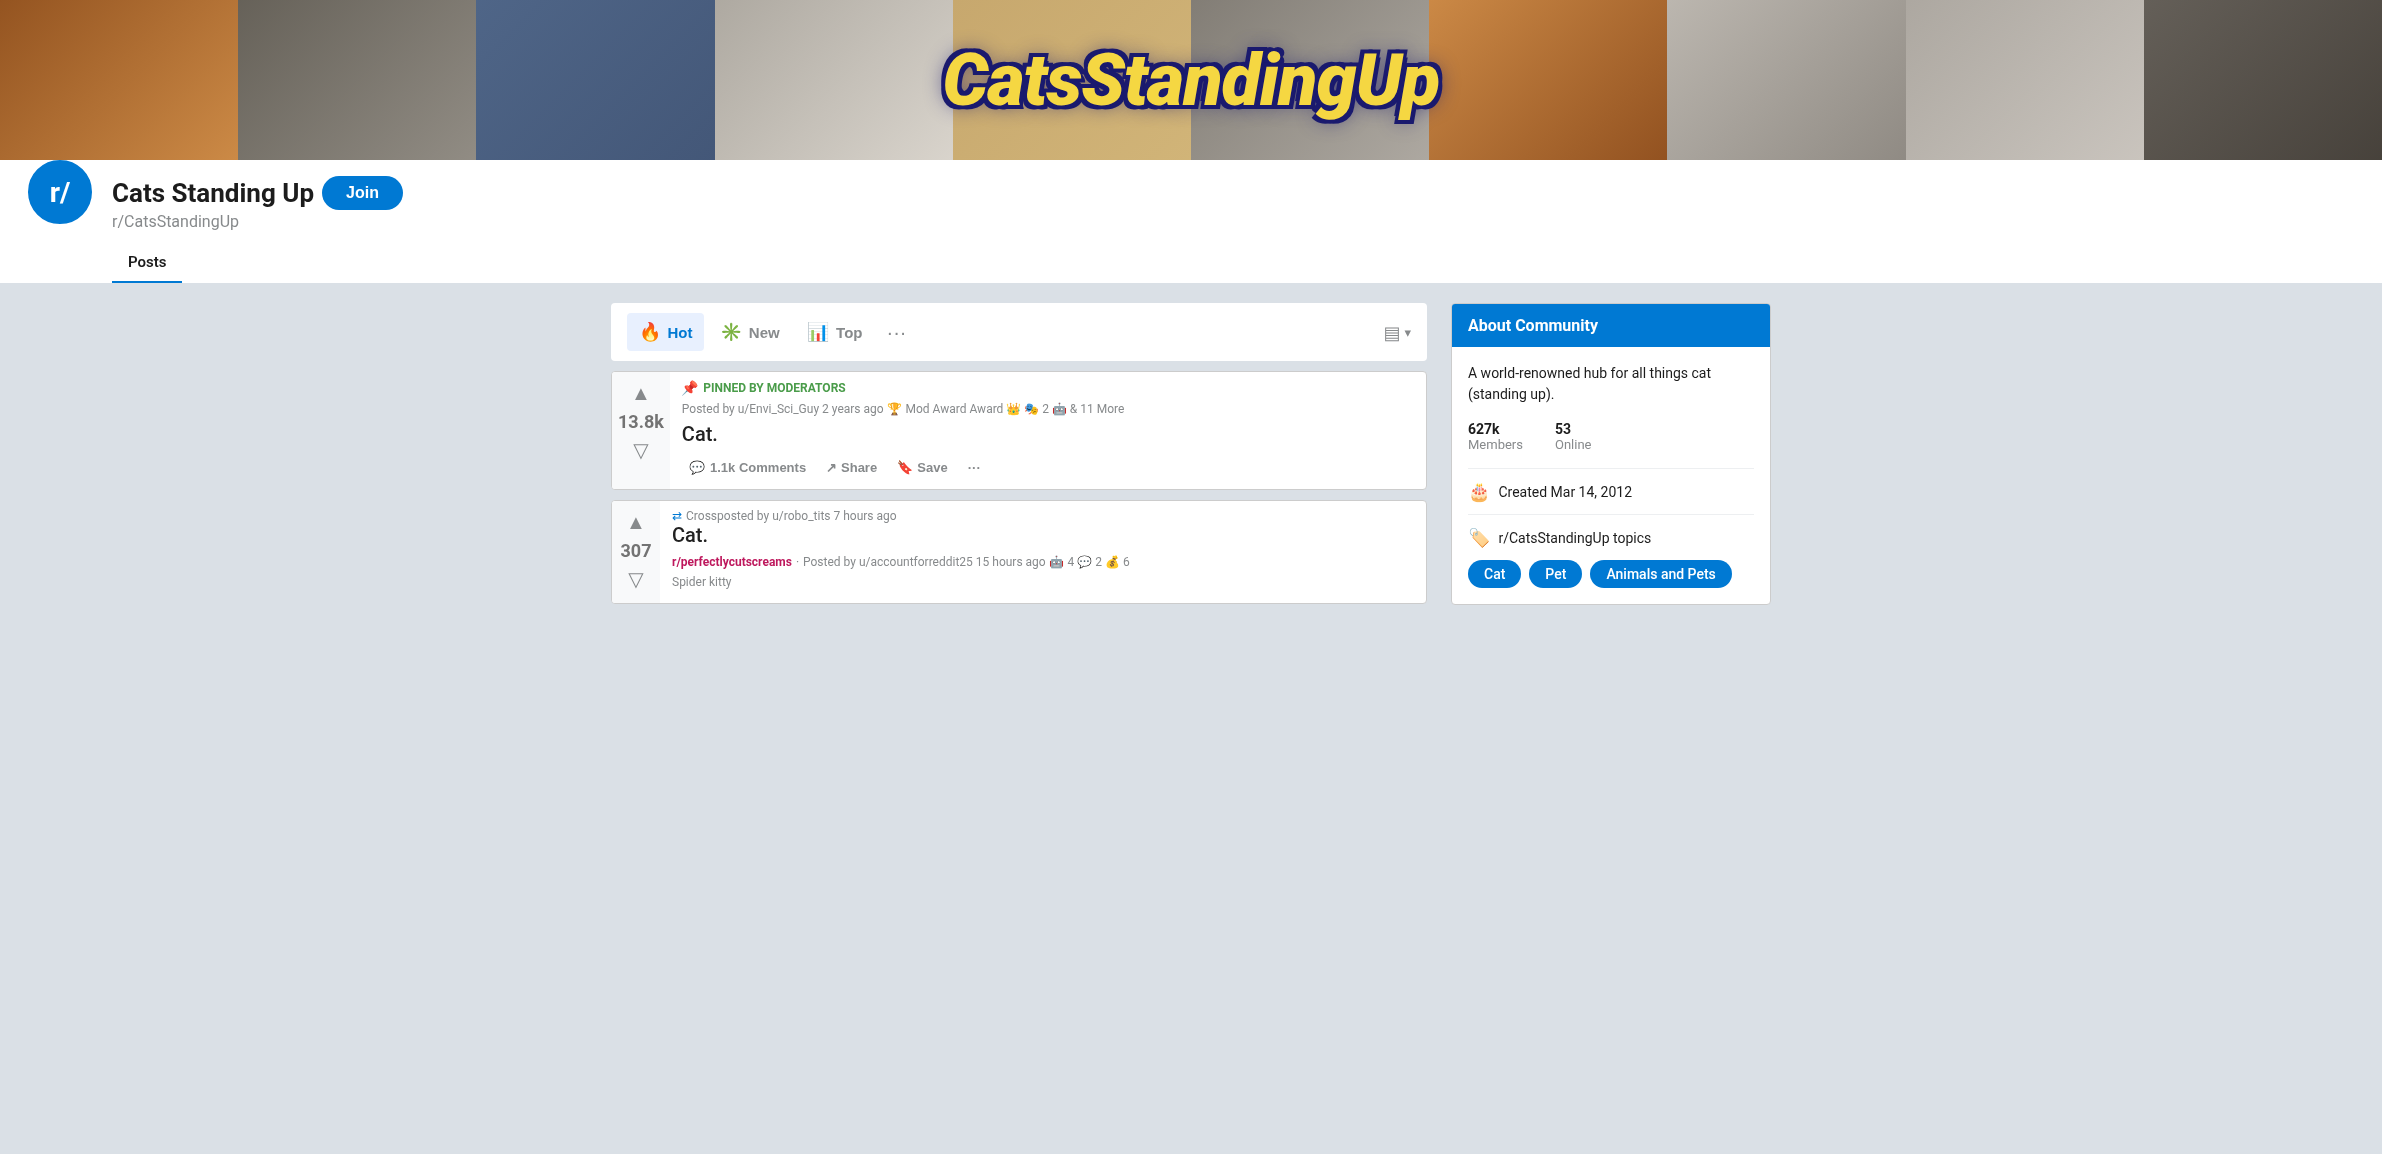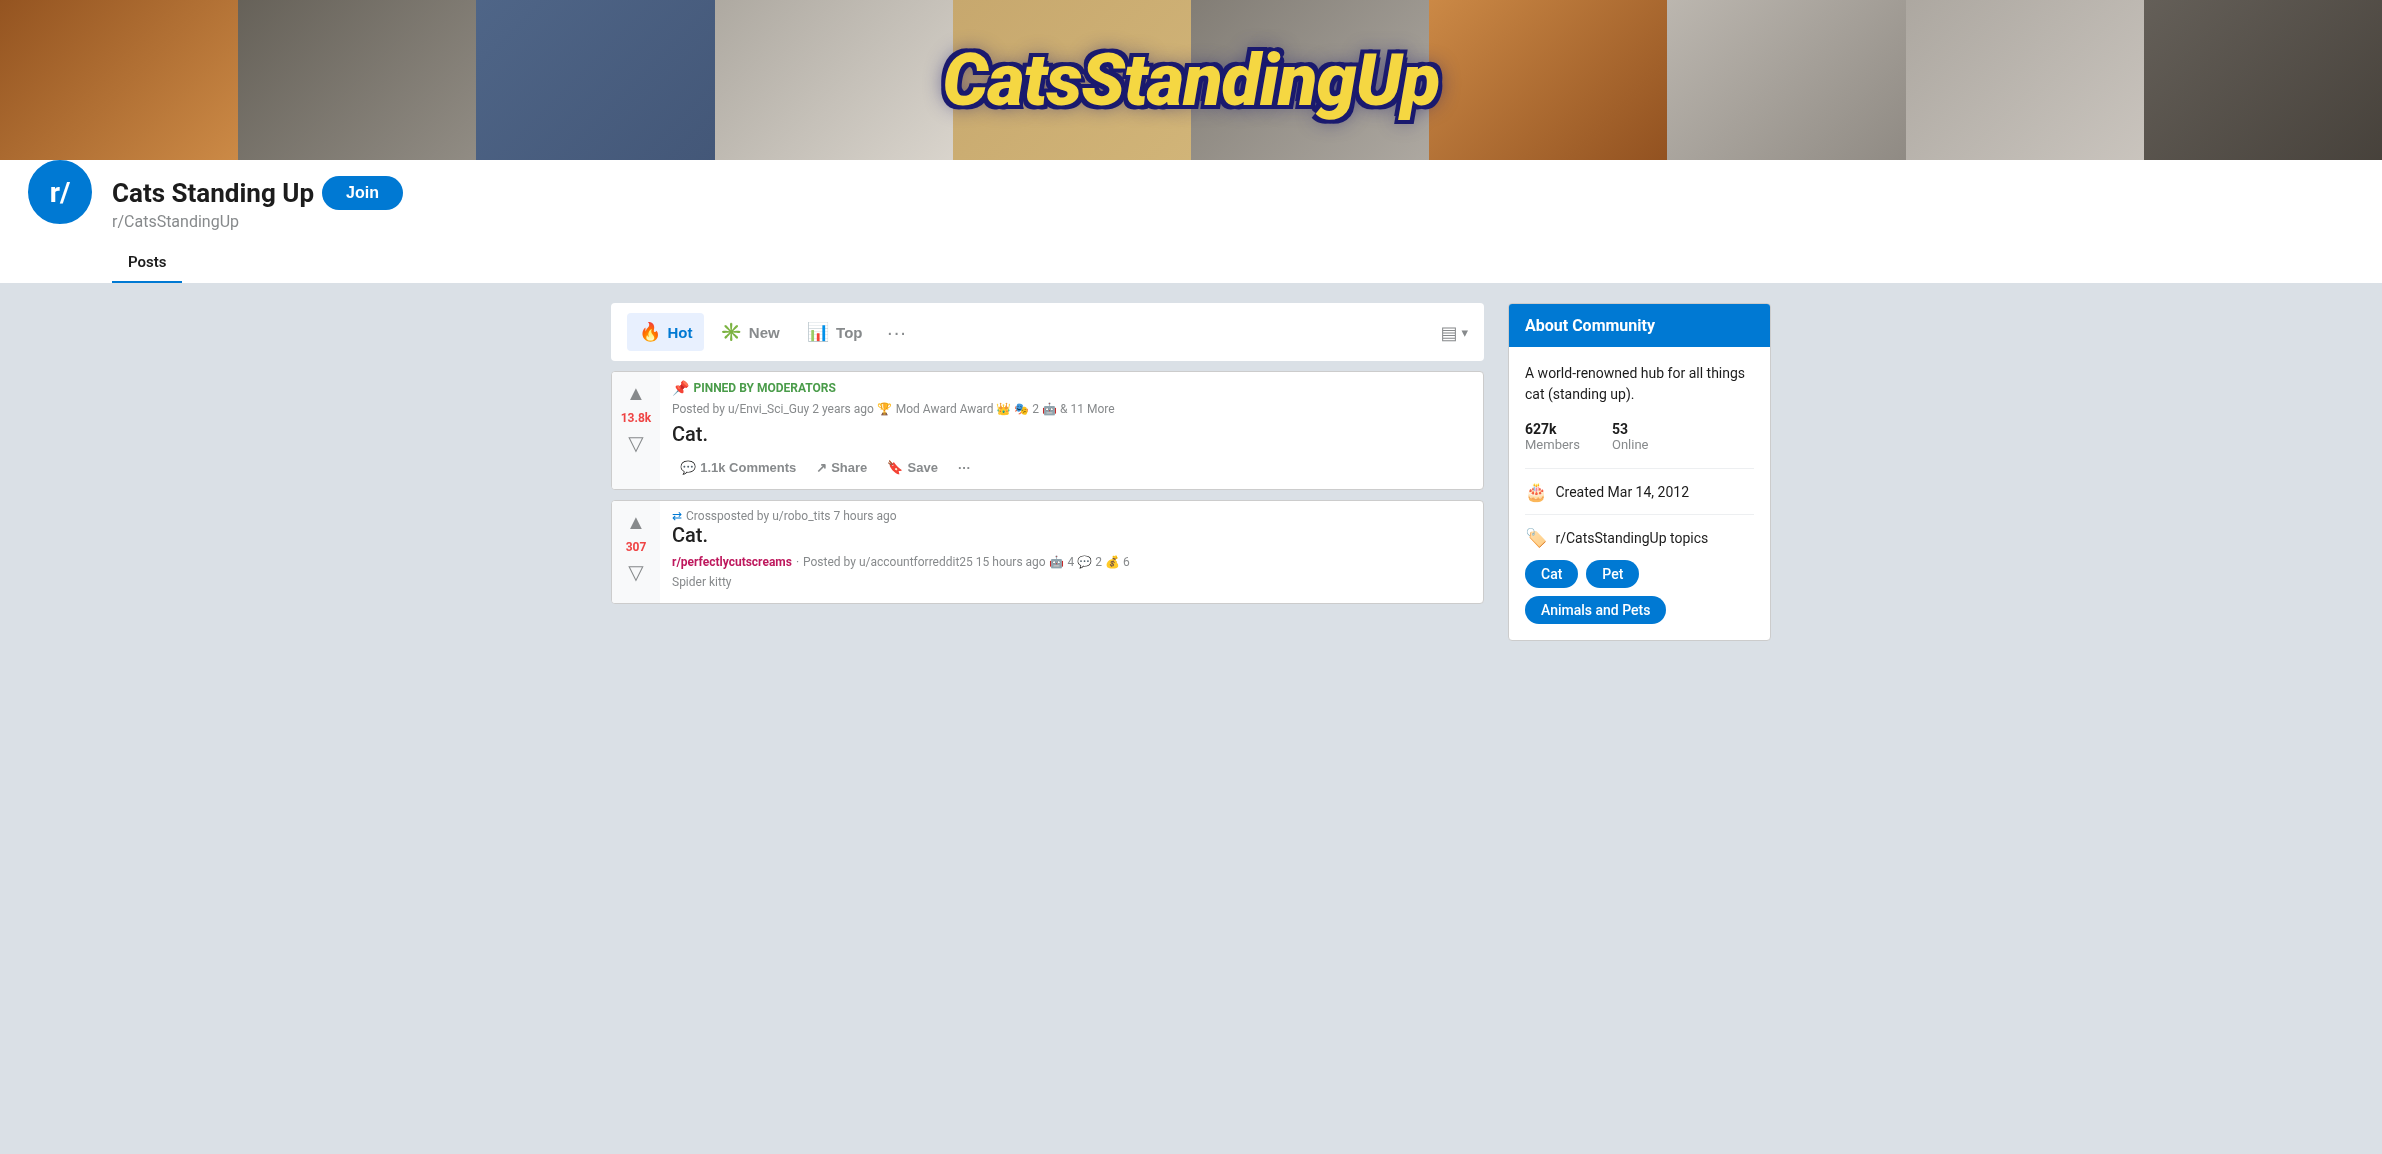--- a/index.html
+++ b/index.html
@@ -212,23 +212,23 @@
     }
     .vote-btn {
       background: none;
       border: none;
       cursor: pointer;
       color: #878a8c;
       font-size: 20px;
       padding: 2px;
     }
     .vote-count {
-      font-size: 12px;
-      font-weight: 700;
-      color: #ef4444;
+      font-size: 18px;
+      font-weight: 700;
+      color: #737373;
     }
     .post-content {
       flex: 1;
       padding: 8px 12px;
     }
     .post-meta {
       font-size: 12px;
       color: #878a8c;
       margin-bottom: 6px;
       display: flex;
@@ -284,21 +284,21 @@
     }
     .award-badge {
       display: inline-flex;
       align-items: center;
       font-size: 12px;
       gap: 2px;
     }
 
     
     .sidebar {
-      width: 263px;
+      width: 320px;
       flex-shrink: 0;
     }
     .about-community-card {
       background: #fff;
       border-radius: 4px;
       overflow: hidden;
       border: 1px solid #ccc;
     }
     .about-header {
       background: #0079d3;

